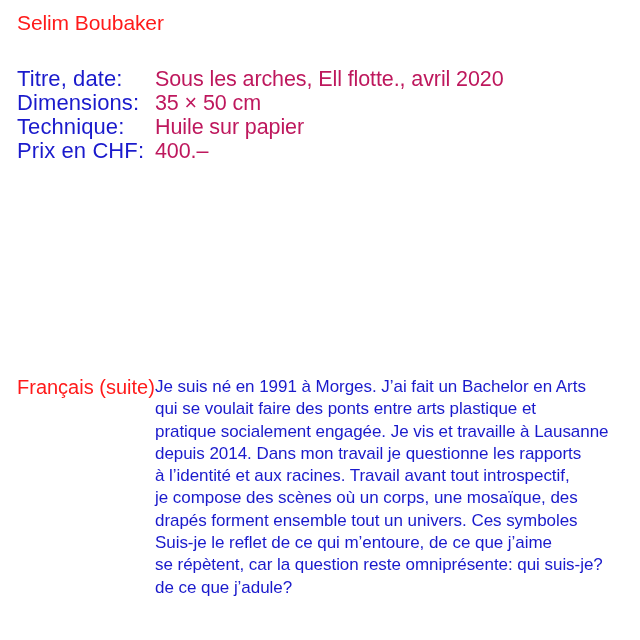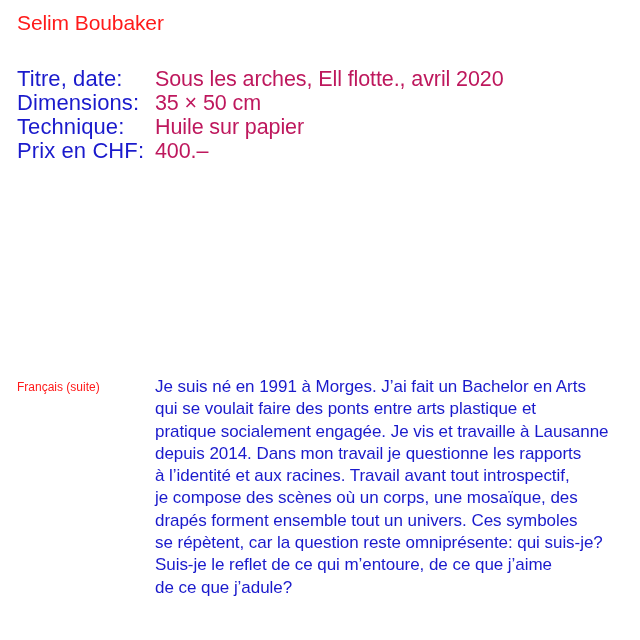--- a/index.html
+++ b/index.html
@@ -53,21 +53,21 @@
       position: absolute;
       left: 17px;
       top: 376px;
       width: 615px;
       display: flex;
       align-items: flex-start;
     }
     .bio-label {
       width: 138px;
       flex: 0 0 138px;
-      font-size: 12px;
+      font-size: 20px;
       line-height: 22.3px;
       color: #ff1a1a;
       white-space: nowrap;
     }
     .bio-lines {
       flex: 1;
     }
     .bio-line {
       display: block;
       font-size: 17px;
@@ -104,17 +104,17 @@
 <div class="bio">
   <span class="bio-label">Français (suite)</span>
   <div class="bio-lines">
     <span class="bio-line">Je suis né en 1991 à Morges. J’ai fait un Bachelor en Arts</span>
     <span class="bio-line">qui se voulait faire des ponts entre arts plastique et</span>
     <span class="bio-line">pratique socialement engagée. Je vis et travaille à Lausanne</span>
     <span class="bio-line">depuis 2014. Dans mon travail je questionne les rapports</span>
     <span class="bio-line">à l’identité et aux racines. Travail avant tout introspectif,</span>
     <span class="bio-line">je compose des scènes où un corps, une mosaïque, des</span>
     <span class="bio-line">drapés forment ensemble tout un univers. Ces symboles</span>
+    <span class="bio-line">Suis-je le reflet de ce qui m’entoure, de ce que j’aime</span>
     <span class="bio-line">se répètent, car la question reste omniprésente: qui suis-je?</span>
-    <span class="bio-line">Suis-je le reflet de ce qui m’entoure, de ce que j’aime</span>
     <span class="bio-line">de ce que j’adule?</span>
   </div>
 </div>
 
 </body></html>

